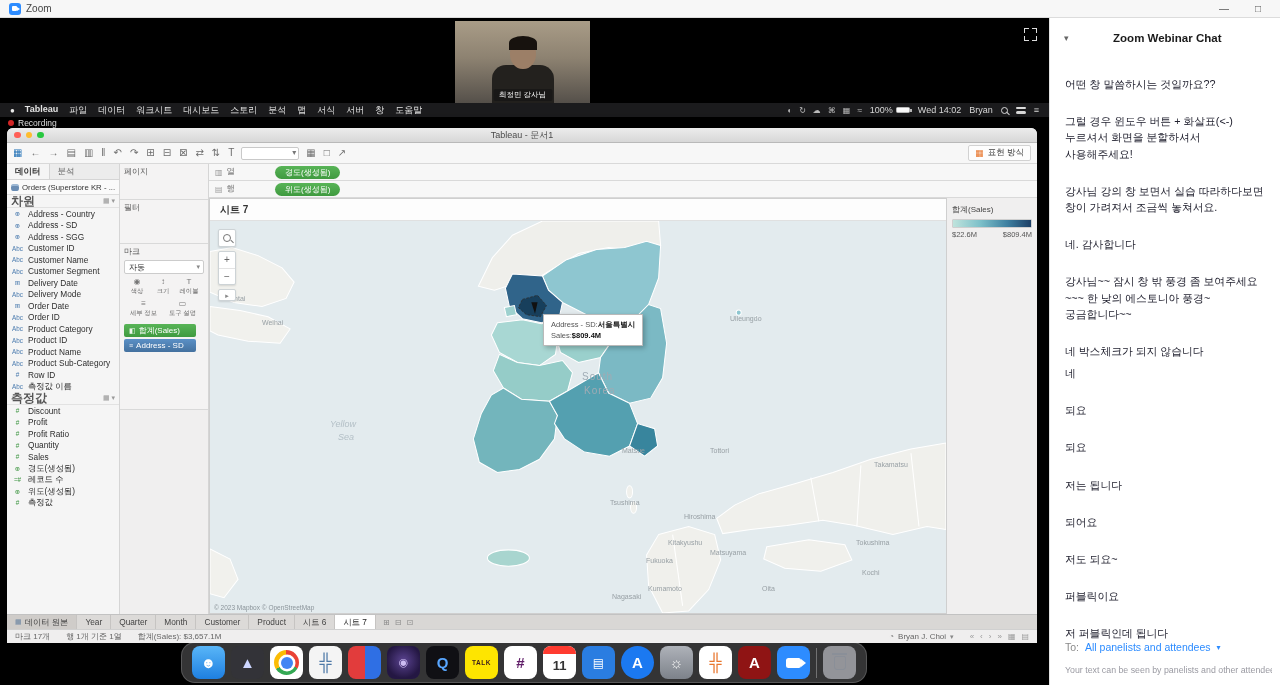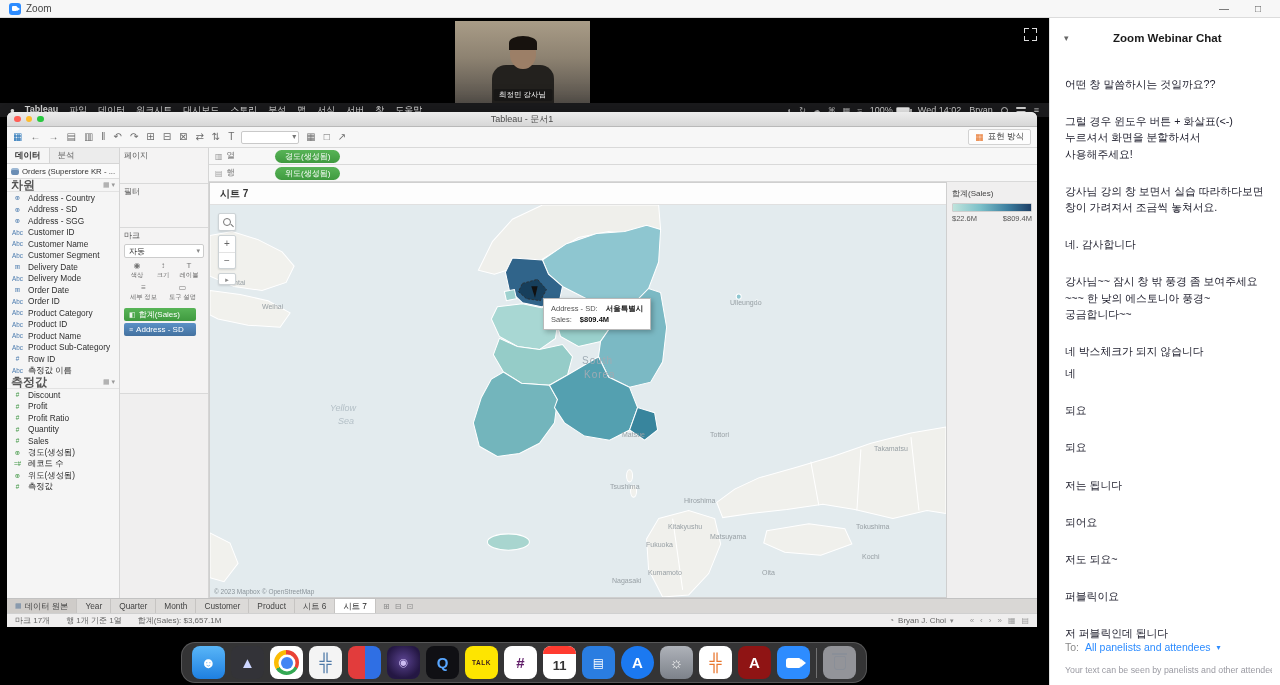--- a/index.html
+++ b/index.html
@@ -53,21 +53,21 @@
   .cc-glyph { width:10px; height:7px; position:relative; }
   .cc-glyph::before,.cc-glyph::after { content:""; position:absolute; left:0; width:10px; height:2.5px; border-radius:2px; background:#ddd; }
   .cc-glyph::after { bottom:0; }
 
   
   .recording { position:absolute; left:8px; top:100px; display:flex; align-items:center; gap:4px; }
   .rec-dot { width:6px; height:6px; border-radius:50%; background:#e02828; }
   .rec-label { color:#f2f2f2; font-size:8.5px; }
 
   
-  .tableau { position:absolute; left:7px; top:94px; width:1030px; height:515px; background:#ebebeb;
+  .tableau { position:absolute; left:7px; top:110px; width:1030px; height:515px; background:#ebebeb;
     border-radius:6px 6px 0 0; box-shadow:0 8px 30px rgba(0,0,0,.6); display:flex; flex-direction:column; overflow:hidden; }
   .tw-titlebar { height:15px; background:linear-gradient(#ececec,#d7d7d7); border-bottom:1px solid #b9b9b9;
     display:flex; align-items:center; position:relative; flex:none; }
   .lights { display:flex; gap:5px; margin-left:7px; }
   .lights i { width:6.5px; height:6.5px; border-radius:50%; }
   .lights i:nth-child(1){ background:#ff5f57; } .lights i:nth-child(2){ background:#febc2e; } .lights i:nth-child(3){ background:#28c840; }
   .tw-title { position:absolute; left:0; right:0; text-align:center; font-size:9px; color:#4c4c4c; }
 
   .tw-toolbar { height:21px; background:#f7f7f7; border-bottom:1px solid #d9d9d9; display:flex; align-items:center;
     padding:0 6px; gap:7px; flex:none; }
@@ -146,21 +146,21 @@
   .mc-box { background:#fff; border:1px solid #cdd3d6; border-radius:2px; box-shadow:0 1px 2px rgba(0,0,0,.12); }
   .mc-search { height:18px; position:relative; }
   .mc-search::before { content:""; position:absolute; left:4px; top:4px; width:6px; height:6px; border:1.4px solid #777; border-radius:50%; }
   .mc-search::after { content:""; position:absolute; left:11px; top:11px; width:4px; height:1.4px; background:#777; transform:rotate(45deg); }
   .mc-zoom { height:34px; display:flex; flex-direction:column; }
   .mc-zoom span { flex:1; text-align:center; font-size:10px; color:#666; line-height:16px; }
   .mc-zoom span:first-child { border-bottom:1px solid #e3e3e3; }
   .mc-more { height:12px; text-align:center; font-size:7px; color:#888; line-height:12px; }
   .map-tooltip { position:absolute; left:333px; top:93px; background:#fff; border:1px solid #b9b9b9;
     box-shadow:2px 2px 5px rgba(0,0,0,.25); padding:4px 7px; font-size:7.5px; color:#333; z-index:5; }
-  .map-tooltip .tt-row { display:flex; gap:8px; line-height:11px; }
+  .map-tooltip .tt-row { display:flex; gap:0; line-height:11px; }
   .map-tooltip .tt-label { color:#555; }
   .map-tooltip .tt-value { font-weight:bold; color:#111; }
   .map-cursor { position:absolute; left:323px; top:80px; width:0; height:0; z-index:6;
     border-left:6px solid #111; border-bottom:10px solid transparent; border-top:2px solid transparent; transform:rotate(-18deg); }
   .attribution { position:absolute; left:4px; bottom:2px; font-size:6.5px; color:#8b949a; }
 
   .legend-col { width:90px; flex:none; background:#f0efef; padding:6px 5px; }
   .legend-title { font-size:8px; color:#444; margin-bottom:4px; }
   .legend-bar { height:9px; border-radius:1px; border:1px solid #cfcfcf;
     background:linear-gradient(90deg,#bfe3dc 0%,#7cc0c9 35%,#3d7fa0 70%,#1d3f66 100%); }

